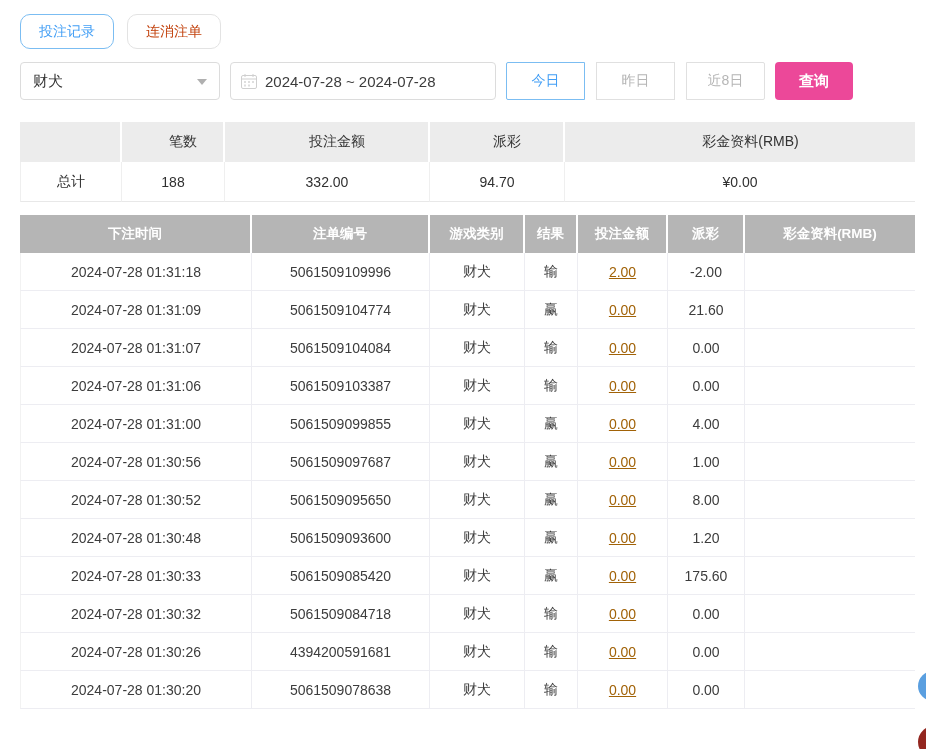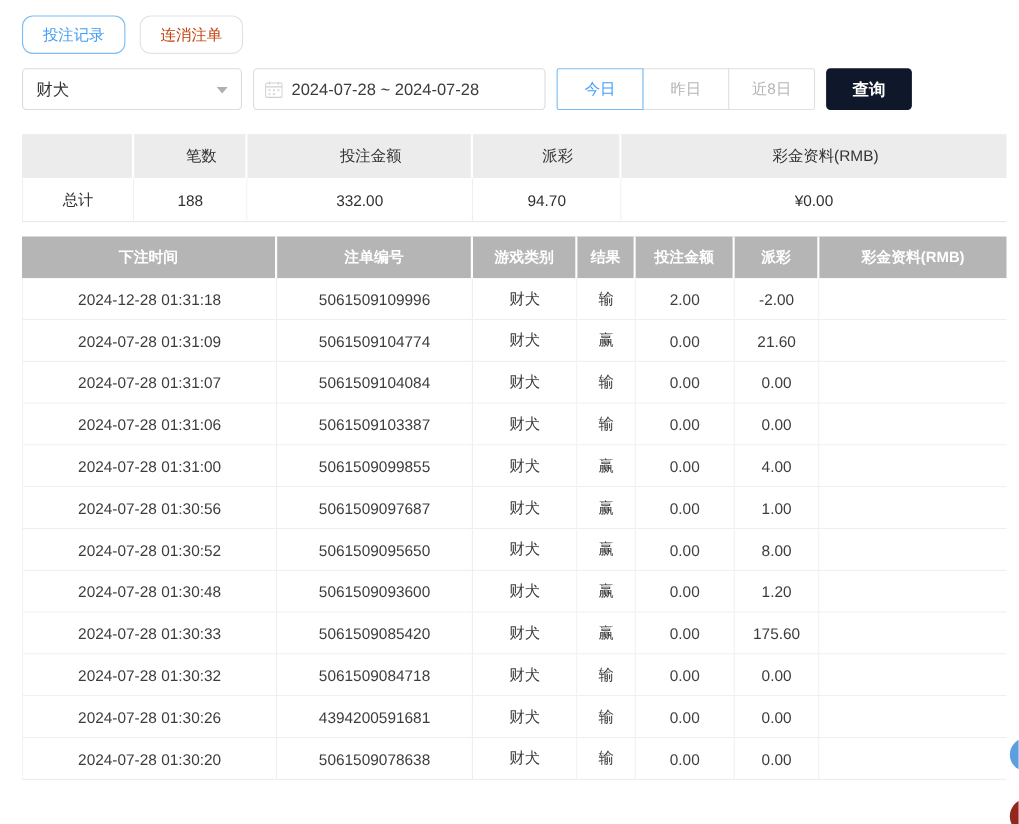--- a/index.html
+++ b/index.html
@@ -19,28 +19,28 @@
   .select-box { width: 200px; height: 38px; border: 1px solid #dcdcdc; border-radius: 4px;
     background: #fff; display: flex; align-items: center; padding: 0 12px; font-size: 15px;
     position: relative; cursor: pointer; }
   .select-caret { position: absolute; right: 12px; top: 16px; width: 0; height: 0;
     border-left: 5px solid transparent; border-right: 5px solid transparent;
     border-top: 6px solid #b0b0b0; }
   .date-box { width: 266px; height: 38px; margin-left: 10px; border: 1px solid #dcdcdc;
     border-radius: 4px; background: #fff; display: flex; align-items: center; gap: 8px;
     padding: 0 10px; font-size: 15px; color: #3c3c3c; cursor: pointer; }
   .cal-icon { width: 16px; height: 15px; flex: 0 0 auto; }
-  .quick-group { display: flex; margin-left: 10px; }
+  .quick-group { display: flex; margin-left: 10px; gap: 12px; }
   .quick-btn { height: 38px; width: 79px; background: #fff; border: 1px solid #e0e0e0;
     margin-left: -1px; font-size: 14px; color: #b5b5b5; display: flex; align-items: center;
     justify-content: center; cursor: pointer; }
   .quick-btn:first-child { margin-left: 0; border-radius: 2px 0 0 2px; }
   .quick-btn:last-child { border-radius: 0 2px 2px 0; }
   .quick-btn.active { border: 1px solid #7bbdf2; color: #429ef5; z-index: 2; }
-  .search-btn { height: 38px; width: 78px; margin-left: 10px; background: #0f172a;
+  .search-btn { height: 38px; width: 78px; margin-left: 10px; background: #ec4899;
     border: none; border-radius: 4px; color: #fff; font-size: 15px; font-weight: bold;
     display: flex; align-items: center; justify-content: center; cursor: pointer; }
 
   
   .summary { position: absolute; top: 122px; left: 20px; width: 895px;
     border-collapse: separate; border-spacing: 0; font-size: 14px; }
   .summary th { height: 40px; background: #ececec; font-weight: normal; color: #333;
     border-right: 2px solid #fff; padding-left: 21px; }
   .summary th:last-child { border-right: none; }
   .summary td { height: 40px; text-align: center; background: #fff; color: #303030;
@@ -51,21 +51,21 @@
   
   .records { position: absolute; top: 215px; left: 20px; width: 895px;
     border-collapse: separate; border-spacing: 0; font-size: 14px; table-layout: fixed; }
   .records th { height: 38px; background: #b5b5b5; color: #fff; font-weight: bold;
     font-size: 13.5px; border-right: 2px solid #fff; margin-left: 48px; }
   .records th:last-child { border-right: none; }
   .records td { height: 38px; text-align: center; background: #fff; color: #3c3c3c;
     border-bottom: 1px solid #ededf2; border-right: 1px solid #ededf2; }
   .records td:last-child { border-right: none; }
   .records td:first-child { border-left: 1px solid #f2f2f2; }
-  .bet-link { color: #404040; cursor: pointer; }
+  .bet-link { color: #a16207; text-decoration: underline; cursor: pointer; }
   .neg { color: #e45b66; }
 
   
   .float-btn { position: absolute; border-radius: 50%; }
   .float-btn.blue { width: 30px; height: 30px; right: -22px; top: 671px; background: #5a9fe0; }
   .float-btn.red { width: 32px; height: 32px; right: -24px; top: 726px; background: #93261f; }
 </style>
 </head>
 <body>
 
@@ -150,21 +150,21 @@
           <th>注单编号</th>
           <th>游戏类别</th>
           <th>结果</th>
           <th>投注金额</th>
           <th>派彩</th>
           <th>彩金资料(RMB)</th>
         </tr>
       </thead>
     <tbody id="records-body">
         <tr>
-          <td>2024-12-28 01:31:18</td>
+          <td>2024-07-28 01:31:18</td>
           <td>5061509109996</td>
           <td>财犬</td>
           <td>输</td>
           <td><a class="bet-link">2.00</a></td>
           <td class="neg">-2.00</td>
           <td></td>
         </tr>
         <tr>
           <td>2024-07-28 01:31:09</td>
           <td>5061509104774</td>

